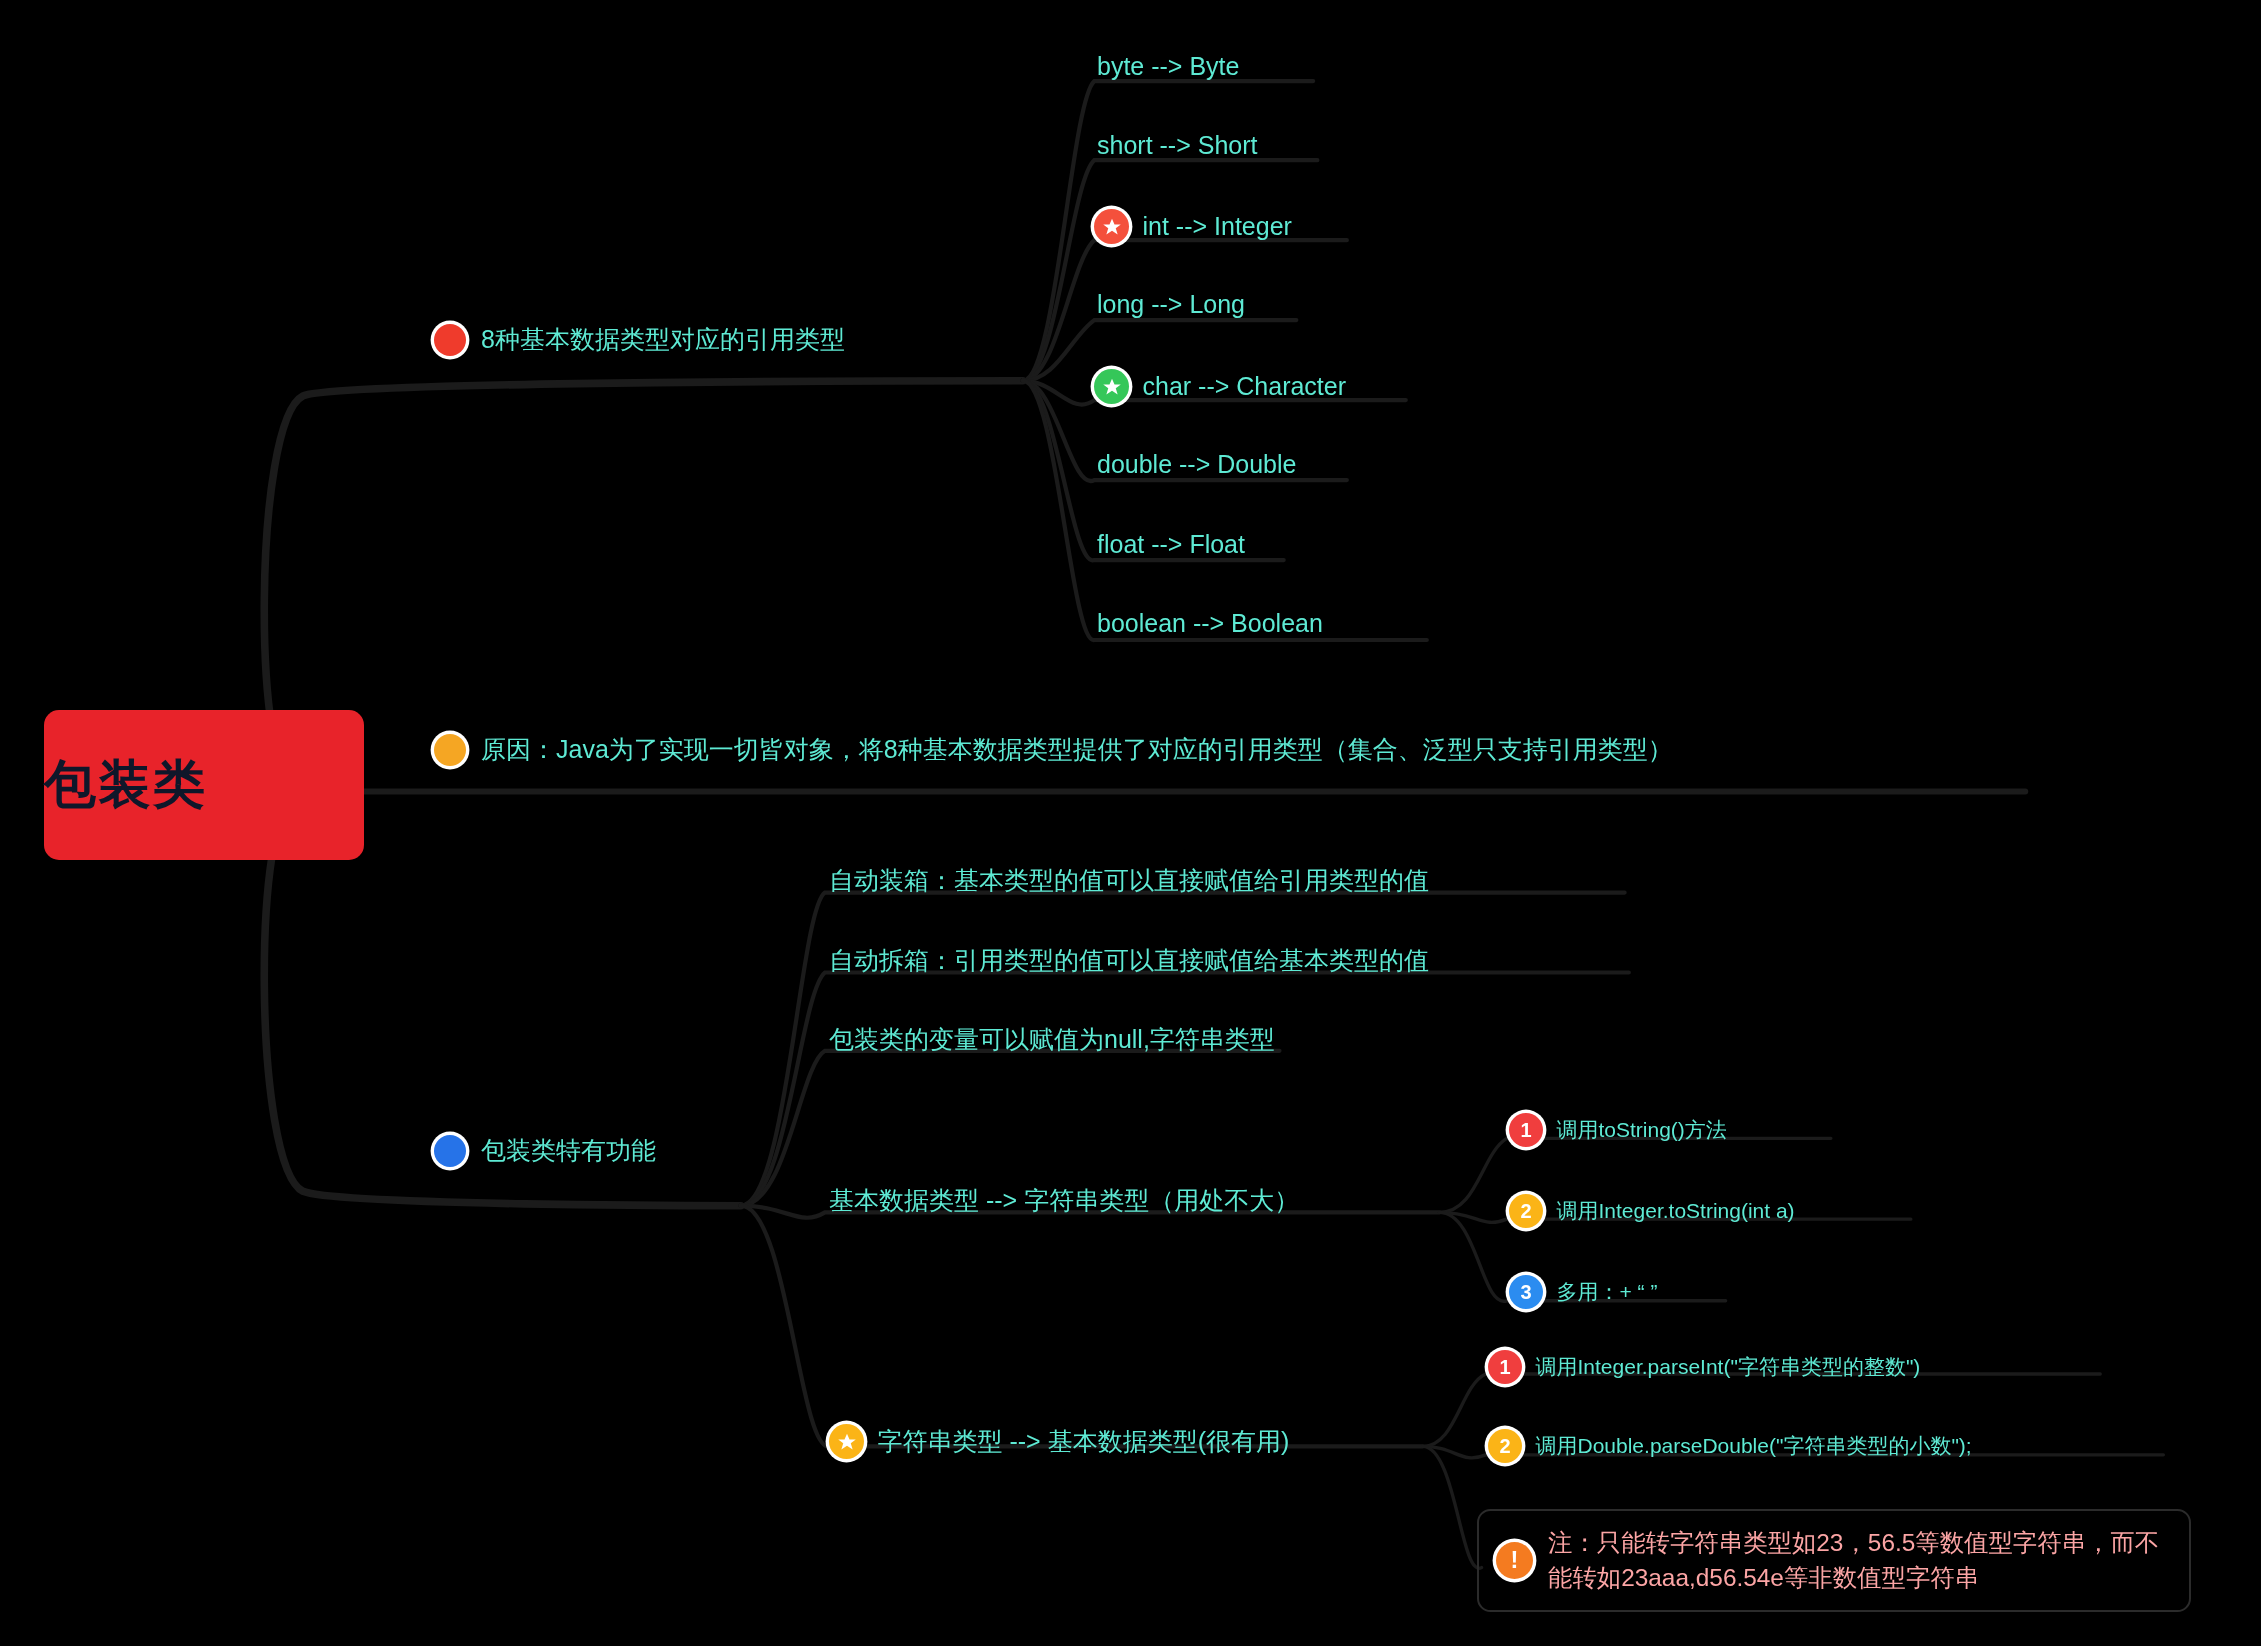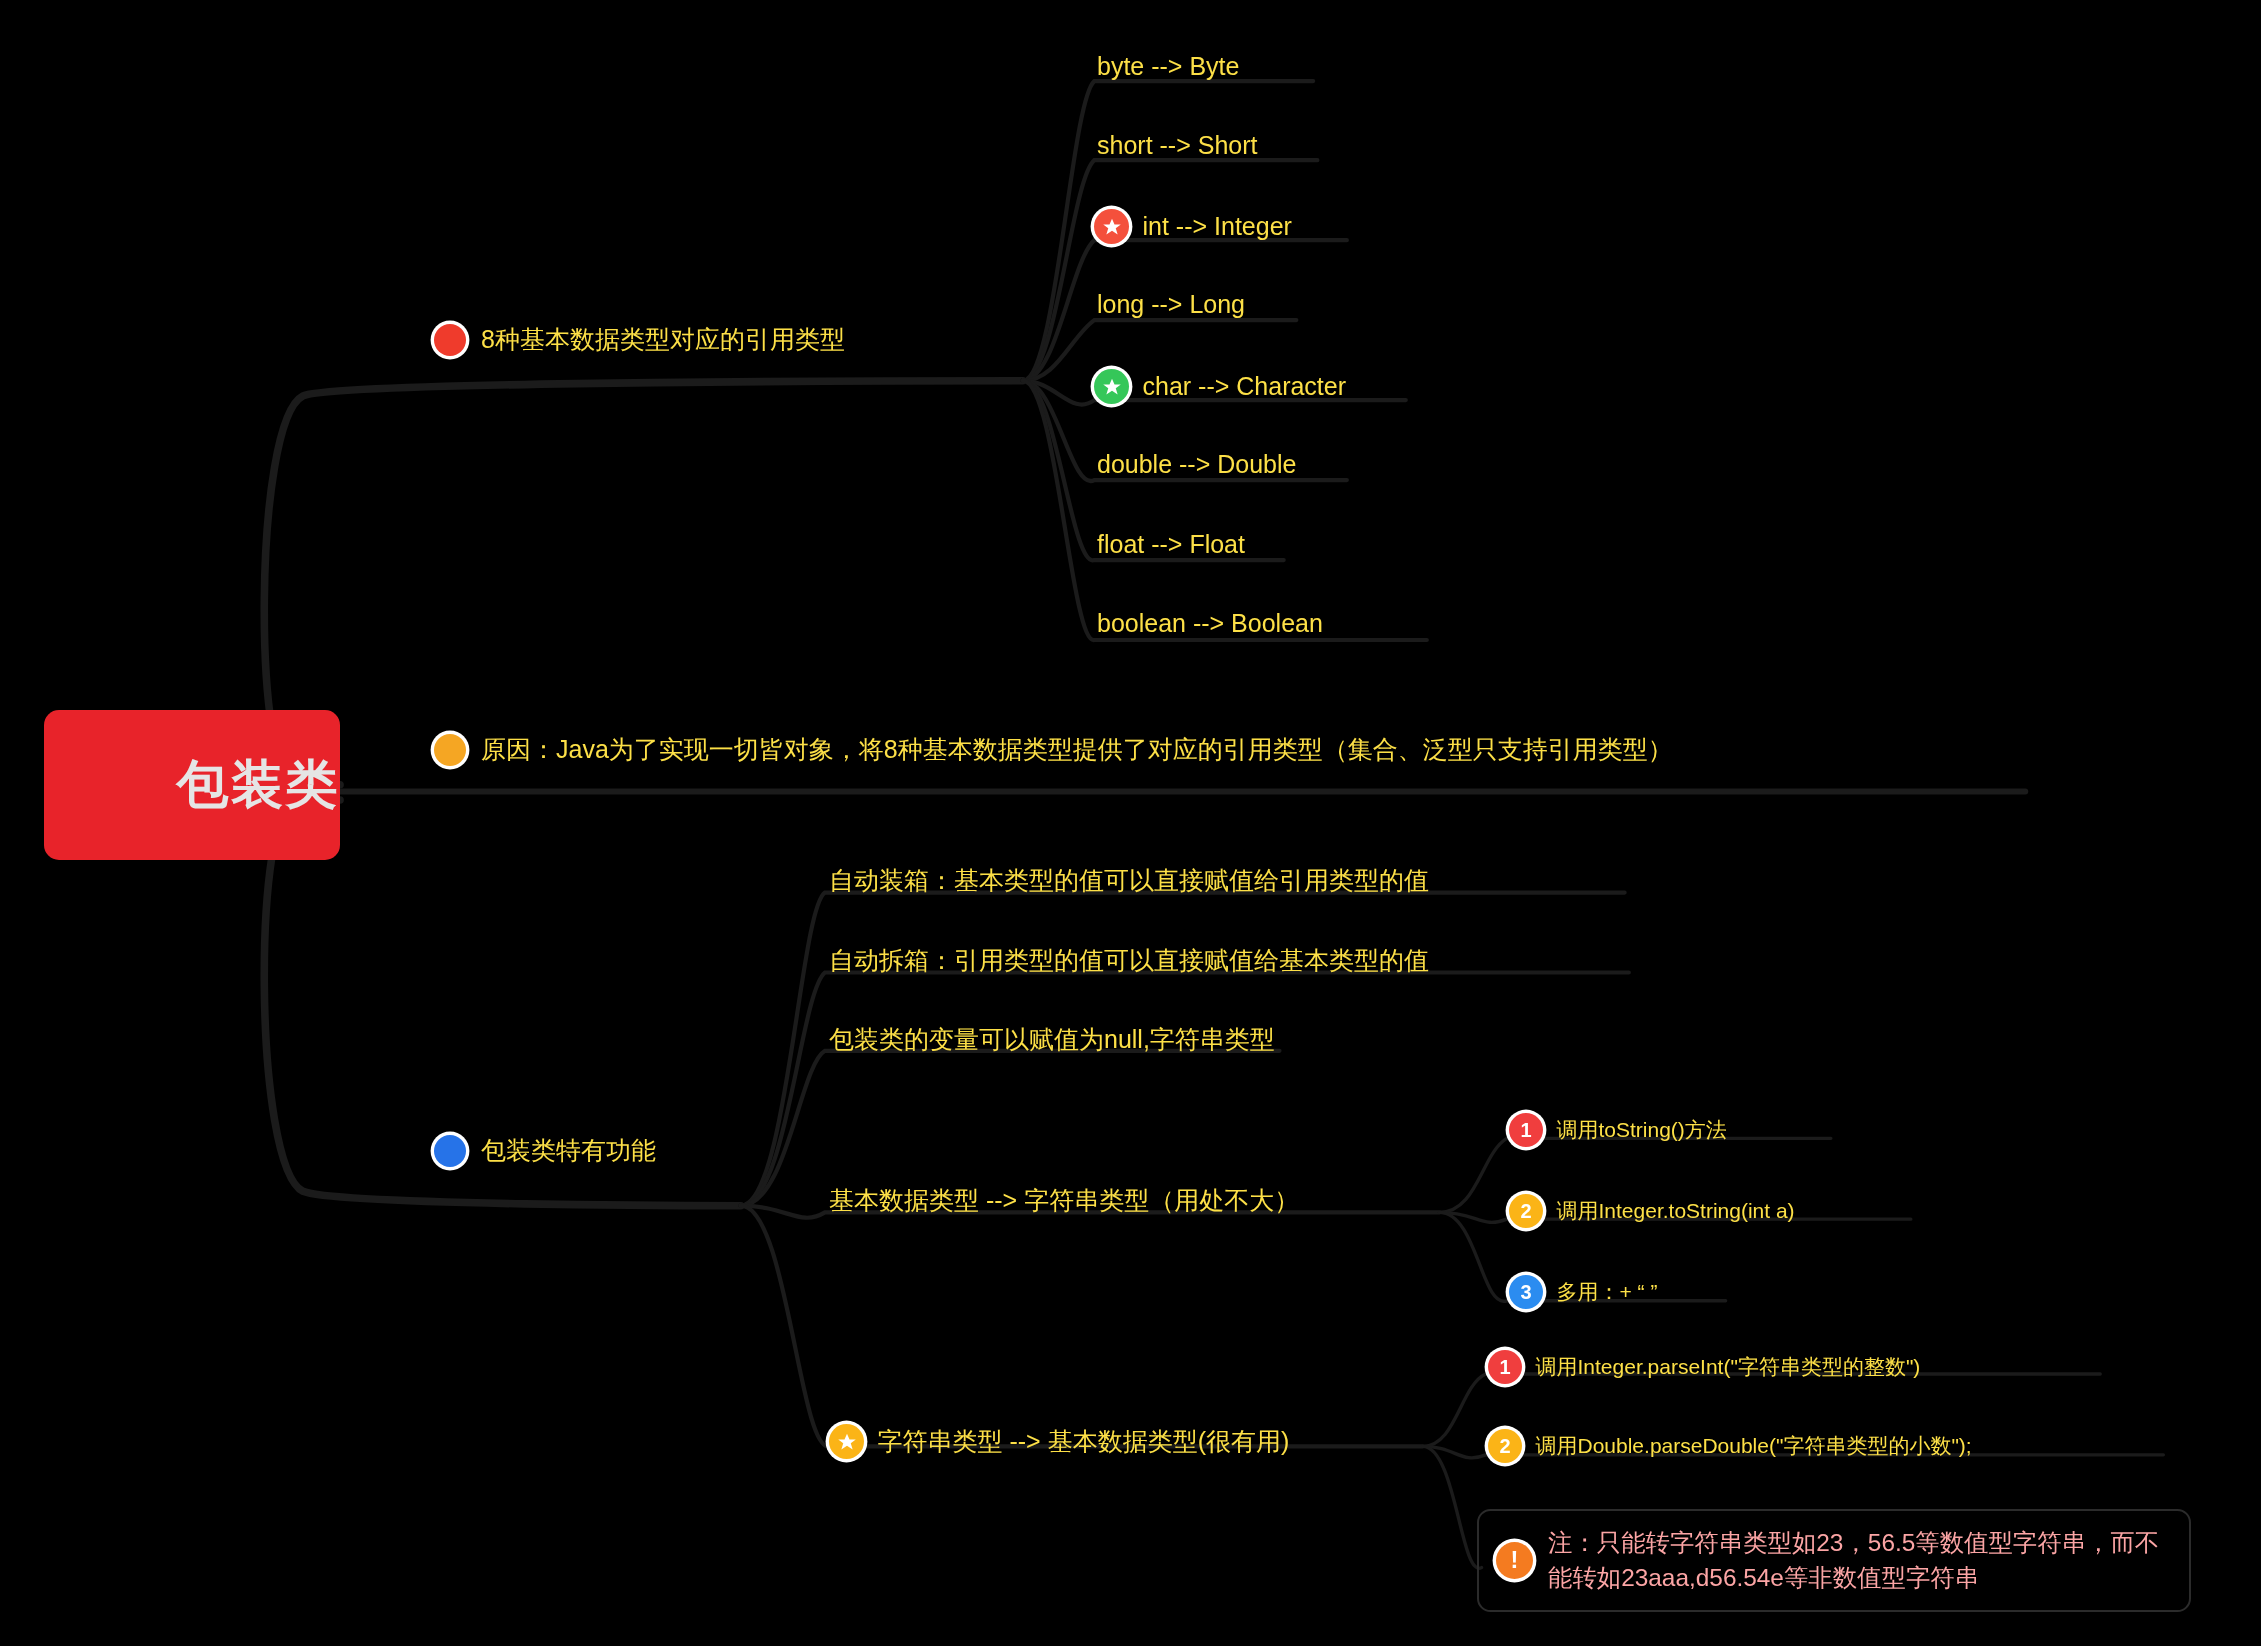--- a/index.html
+++ b/index.html
@@ -24,33 +24,33 @@
   }
   .node {
     position: absolute;
     display: flex;
     align-items: center;
     white-space: nowrap;
     color: #1b1b1b;
     font-size: 25px;
     line-height: 1.25;
   }
-  .node .label { color: #fde047; }
+  .node .label { color: #5eead4; }
 
   
   .root {
     position: absolute;
     left: 44px; top: 710px;
-    width: 296px; height: 150px;
+    width: 320px; height: 150px;
     background: #E8232A;
     border-radius: 15px;
     display: flex;
     align-items: center;
-    justify-content: flex-end;
-    color: #e5e5e5;
+    justify-content: flex-start;
+    color: #0f172a;
     font-size: 52px;
     font-weight: bold;
     letter-spacing: 2.5px;
   }
 
   
   .dot {
     width: 32px; height: 32px;
     border-radius: 50%;
     margin-right: 15px;

